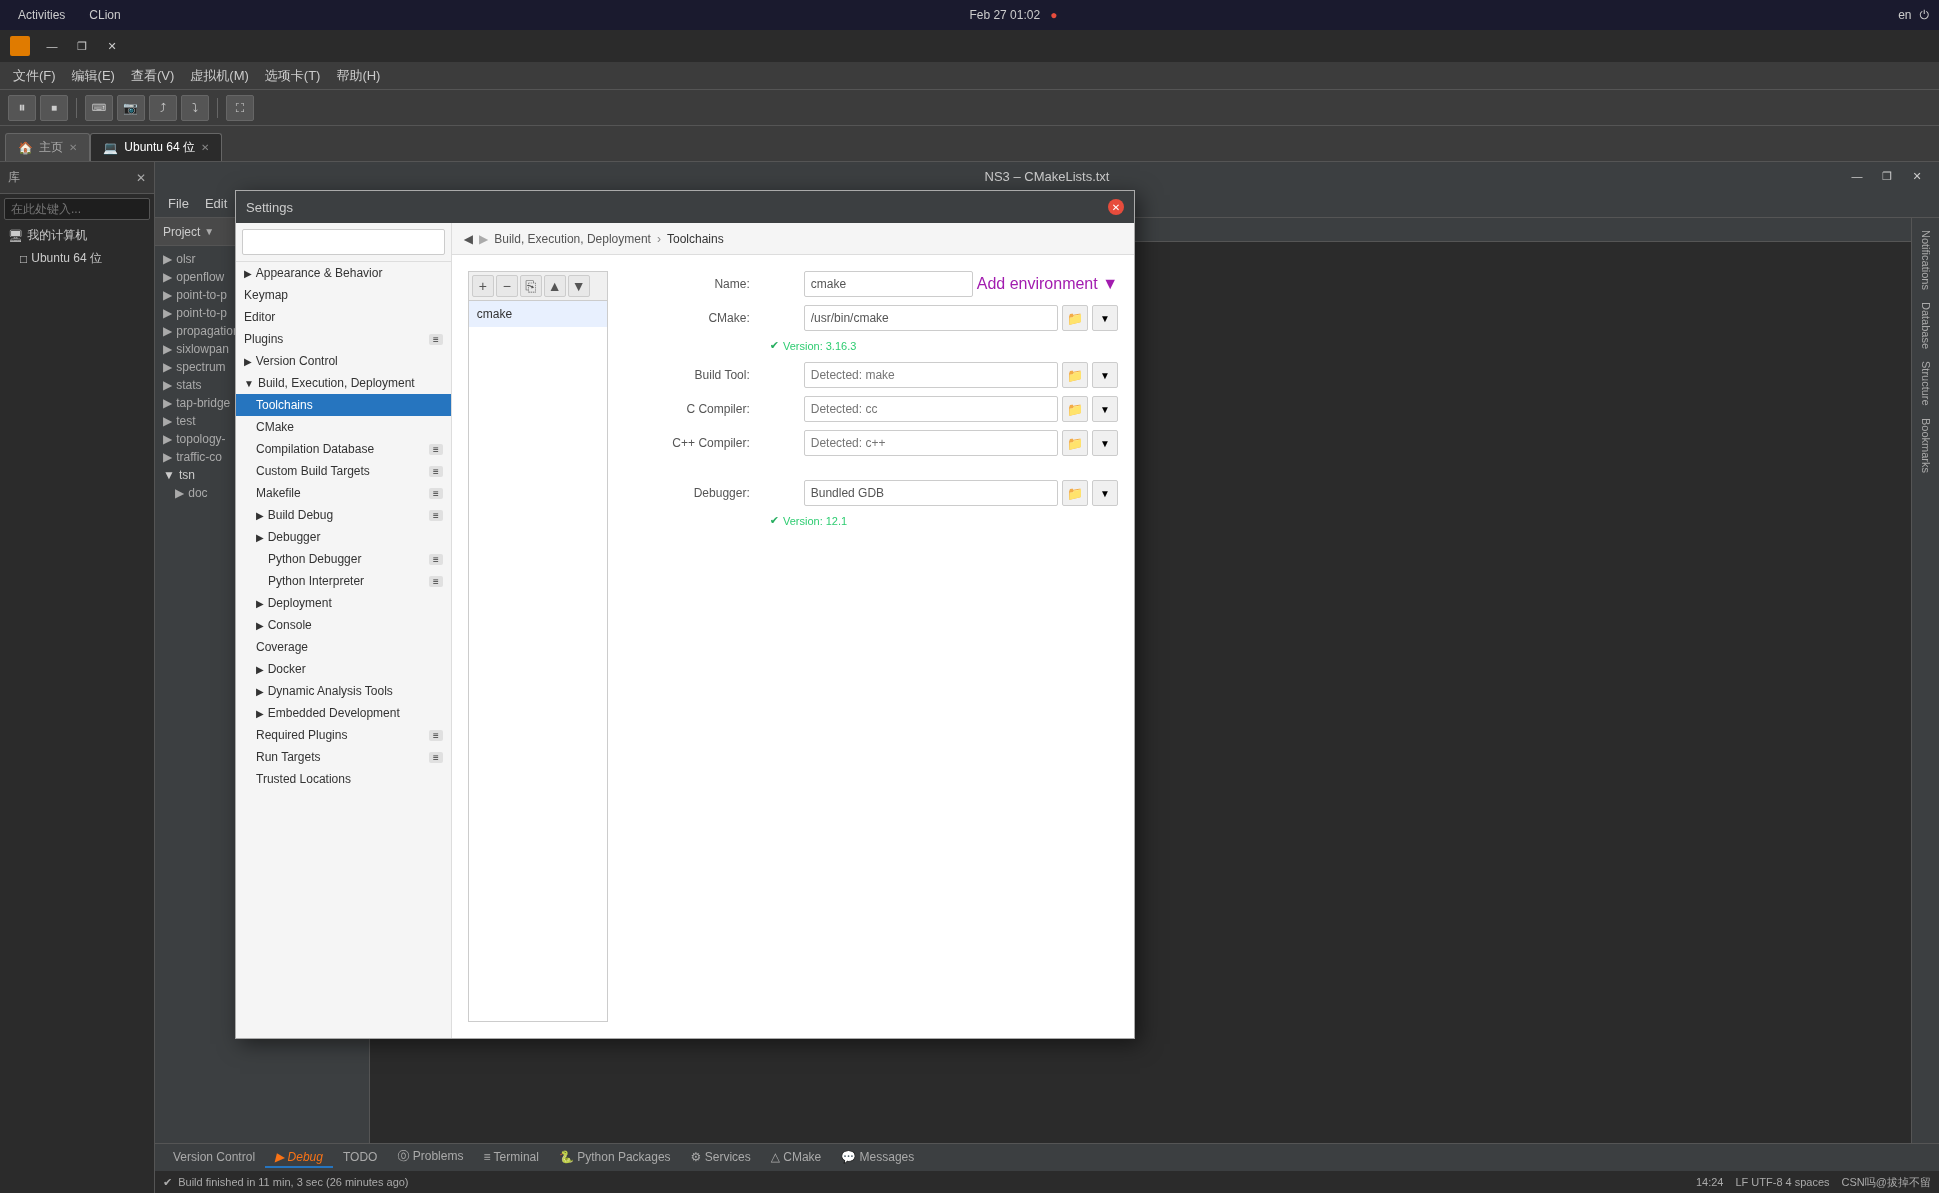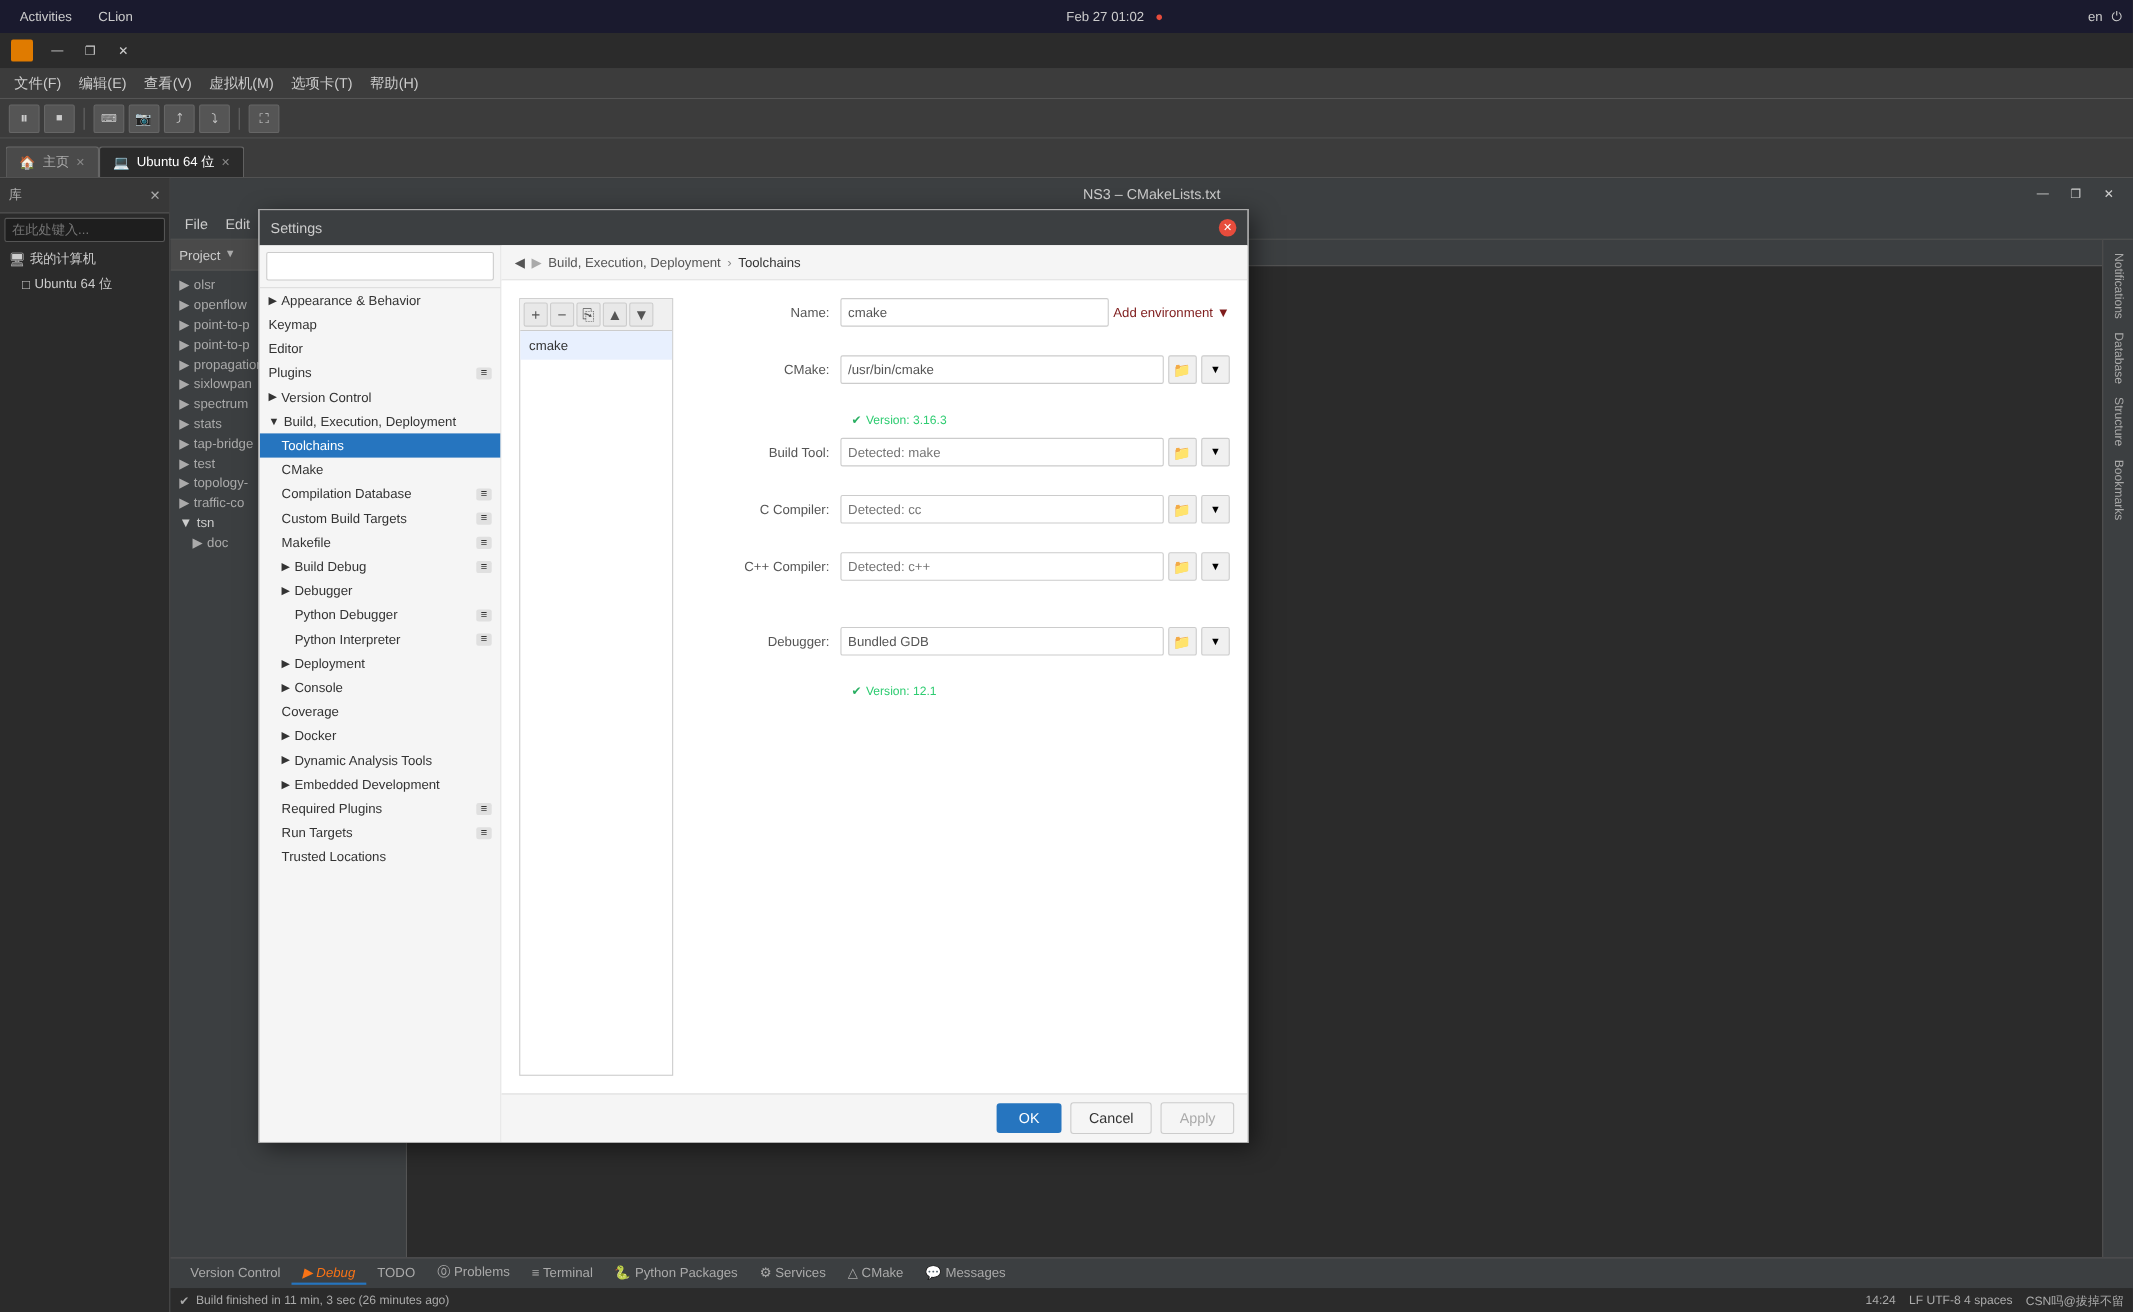--- a/index.html
+++ b/index.html
@@ -125,33 +125,33 @@
     .btn-cancel { padding: 6px 16px; background: #f5f5f5; color: #333; border: 1px solid #ccc; border-radius: 3px; cursor: pointer; font-size: 13px; }
     .btn-apply { padding: 6px 16px; background: #f5f5f5; color: #aaa; border: 1px solid #ccc; border-radius: 3px; cursor: pointer; font-size: 13px; }
 
     
     .toolchain-list { width: 140px; border: 1px solid #ccc; margin-right: 16px; height: 100%; }
     .toolchain-toolbar { display: flex; align-items: center; gap: 2px; padding: 3px; background: #f0f0f0; border-bottom: 1px solid #ccc; }
     .tc-btn { width: 22px; height: 22px; background: #e8e8e8; border: 1px solid #ccc; cursor: pointer; display: flex; align-items: center; justify-content: center; font-size: 14px; color: #555; border-radius: 2px; }
     .toolchain-item { padding: 6px 8px; font-size: 12px; color: #333; cursor: pointer; }
     .toolchain-item.selected { background: #e8f0fe; color: #333; }
     .toolchain-detail { flex: 1; }
-    .form-row { display: flex; align-items: center; margin-bottom: 26px; }
+    .form-row { display: flex; align-items: center; margin-bottom: 8px; gap: 44px; }
     .form-label { width: 120px; font-size: 12px; color: #555; text-align: right; padding-right: 10px; }
     .form-control { flex: 1; display: flex; align-items: center; gap: 4px; }
     .form-input {
       flex: 1; height: 26px; border: 1px solid #ccc; padding: 0 6px;
       font-size: 12px; color: #555; border-radius: 2px; background: #fff;
     }
     .form-input.placeholder { color: #aaa; }
     .folder-btn { width: 26px; height: 26px; background: #f0f0f0; border: 1px solid #ccc; cursor: pointer; display: flex; align-items: center; justify-content: center; font-size: 13px; border-radius: 2px; }
     .dropdown-btn { width: 26px; height: 26px; background: #f0f0f0; border: 1px solid #ccc; cursor: pointer; display: flex; align-items: center; justify-content: center; font-size: 10px; border-radius: 2px; }
     .version-ok { font-size: 11px; color: #2ecc71; display: flex; align-items: center; gap: 4px; margin-top: 2px; margin-left: 130px; }
     .content-flex { display: flex; height: 100%; }
-    .add-env-btn { font-size: 12px; color: #7f1d1d; cursor: pointer; white-space: nowrap; }
+    .add-env-btn { font-size: 16px; color: #a21caf; cursor: pointer; white-space: nowrap; }
     .ide-statusbar {
       height: 22px; background: #2b2b2b; display: flex; align-items: center;
       padding: 0 8px; color: #aaa; font-size: 11px;
     }
 
     
     .ide-content {
       flex: 1; display: flex; position: relative; overflow: hidden;
     }
     .project-sidebar {
@@ -584,25 +584,20 @@
                   </div>
                 </div>
                 <div class="version-ok">
                   <span class="check-icon">✔</span>
                   <span>Version: 12.1</span>
                 </div>
               </div>
             </div>
           </div>
 
-          <div class="settings-footer">
-            <button class="btn-ok">OK</button>
-            <button class="btn-cancel">Cancel</button>
-            <button class="btn-apply">Apply</button>
-          </div>
         </div>
       </div>
     </div>
 
     <div class="run-bar" style="flex-wrap:nowrap; overflow:hidden; height:28px; gap:0;">
       <span class="run-tab">Version Control</span>
       <span class="run-tab active">▶ Debug</span>
       <span class="run-tab">TODO</span>
       <span class="run-tab">⓪ Problems</span>
       <span class="run-tab">≡ Terminal</span>

